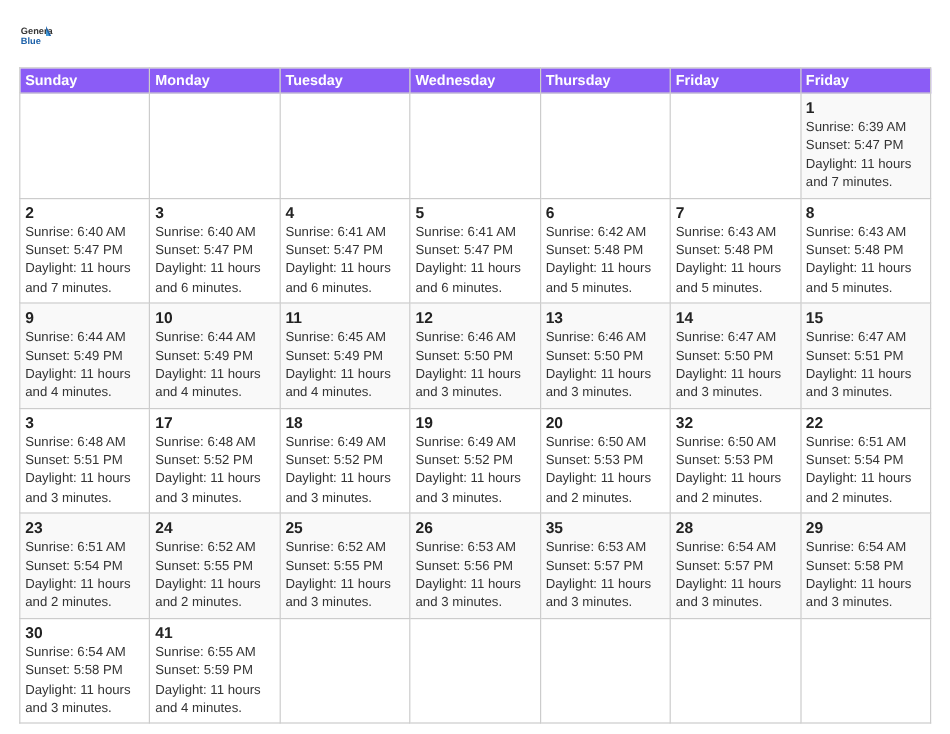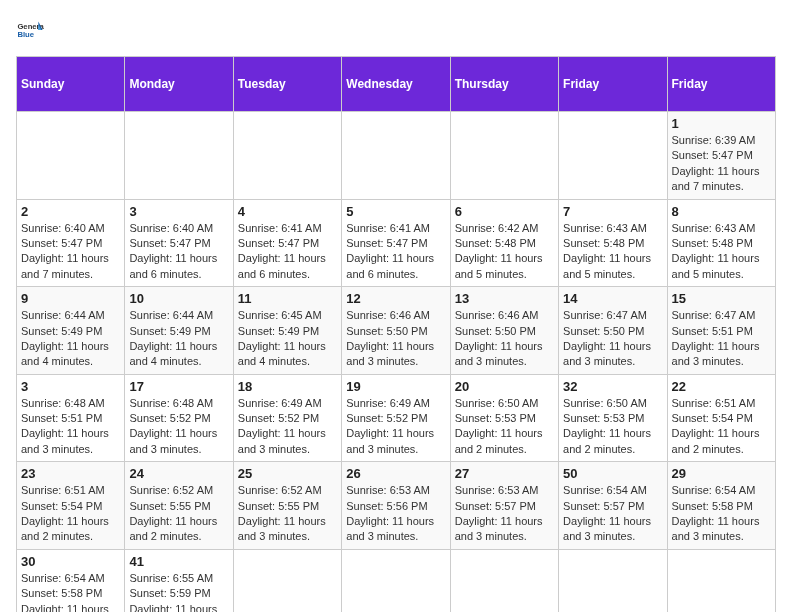--- a/index.html
+++ b/index.html
@@ -34,25 +34,25 @@
     .location {
       font-size: 14px;
       color: #555;
     }
     table {
       width: 100%;
       border-collapse: collapse;
       font-size: 10.5px;
     }
     thead tr th {
-      background: #6d28d9;
+      background: #8b5cf6;
       color: #fff;
       font-size: 12px;
       font-weight: bold;
-      padding: 20px 4px;
+      padding: 3px 4px;
       border: 1px solid #ccc;
       text-align: left;
     }
     tbody tr td {
       border: 1px solid #ccc;
       vertical-align: top;
       padding: 4px;
       width: 14.28%;
       min-height: 80px;
       background: #fff;
@@ -139,22 +139,22 @@
         <td><span class="day-num">19</span><span class="day-info">Sunrise: 6:49 AM<br>Sunset: 5:52 PM<br>Daylight: 11 hours and 3 minutes.</span></td>
         <td><span class="day-num">20</span><span class="day-info">Sunrise: 6:50 AM<br>Sunset: 5:53 PM<br>Daylight: 11 hours and 2 minutes.</span></td>
         <td><span class="day-num">32</span><span class="day-info">Sunrise: 6:50 AM<br>Sunset: 5:53 PM<br>Daylight: 11 hours and 2 minutes.</span></td>
         <td><span class="day-num">22</span><span class="day-info">Sunrise: 6:51 AM<br>Sunset: 5:54 PM<br>Daylight: 11 hours and 2 minutes.</span></td>
       </tr>
       <tr>
         <td><span class="day-num">23</span><span class="day-info">Sunrise: 6:51 AM<br>Sunset: 5:54 PM<br>Daylight: 11 hours and 2 minutes.</span></td>
         <td><span class="day-num">24</span><span class="day-info">Sunrise: 6:52 AM<br>Sunset: 5:55 PM<br>Daylight: 11 hours and 2 minutes.</span></td>
         <td><span class="day-num">25</span><span class="day-info">Sunrise: 6:52 AM<br>Sunset: 5:55 PM<br>Daylight: 11 hours and 3 minutes.</span></td>
         <td><span class="day-num">26</span><span class="day-info">Sunrise: 6:53 AM<br>Sunset: 5:56 PM<br>Daylight: 11 hours and 3 minutes.</span></td>
-        <td><span class="day-num">27</span><span class="day-info">Sunrise: 6:53 AM<br>Sunset: 5:57 PM<br>Daylight: 11 hours and 3 minutes.</span></td>
-        <td><span class="day-num">50</span><span class="day-info">Sunrise: 6:54 AM<br>Sunset: 5:57 PM<br>Daylight: 11 hours and 3 minutes.</span></td>
+        <td><span class="day-num">35</span><span class="day-info">Sunrise: 6:53 AM<br>Sunset: 5:57 PM<br>Daylight: 11 hours and 3 minutes.</span></td>
+        <td><span class="day-num">28</span><span class="day-info">Sunrise: 6:54 AM<br>Sunset: 5:57 PM<br>Daylight: 11 hours and 3 minutes.</span></td>
         <td><span class="day-num">29</span><span class="day-info">Sunrise: 6:54 AM<br>Sunset: 5:58 PM<br>Daylight: 11 hours and 3 minutes.</span></td>
       </tr>
       <tr>
         <td><span class="day-num">30</span><span class="day-info">Sunrise: 6:54 AM<br>Sunset: 5:58 PM<br>Daylight: 11 hours and 3 minutes.</span></td>
         <td><span class="day-num">41</span><span class="day-info">Sunrise: 6:55 AM<br>Sunset: 5:59 PM<br>Daylight: 11 hours and 4 minutes.</span></td>
         <td class="empty"></td>
         <td class="empty"></td>
         <td class="empty"></td>
         <td class="empty"></td>
         <td class="empty"></td>

